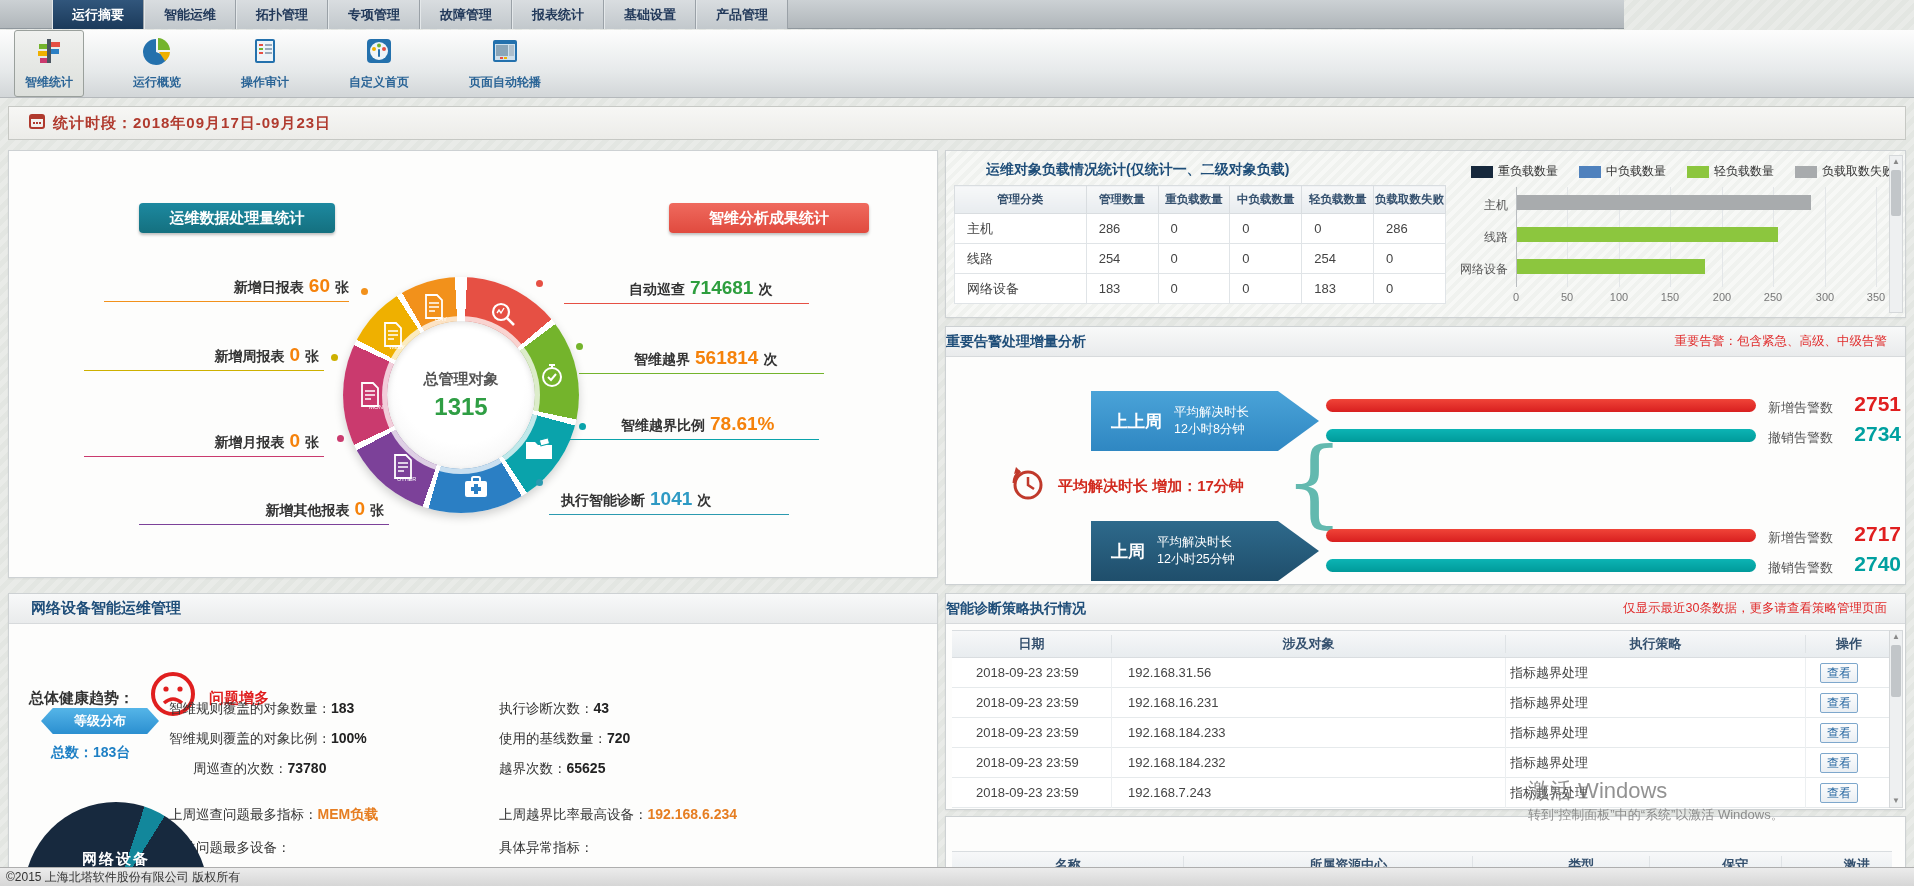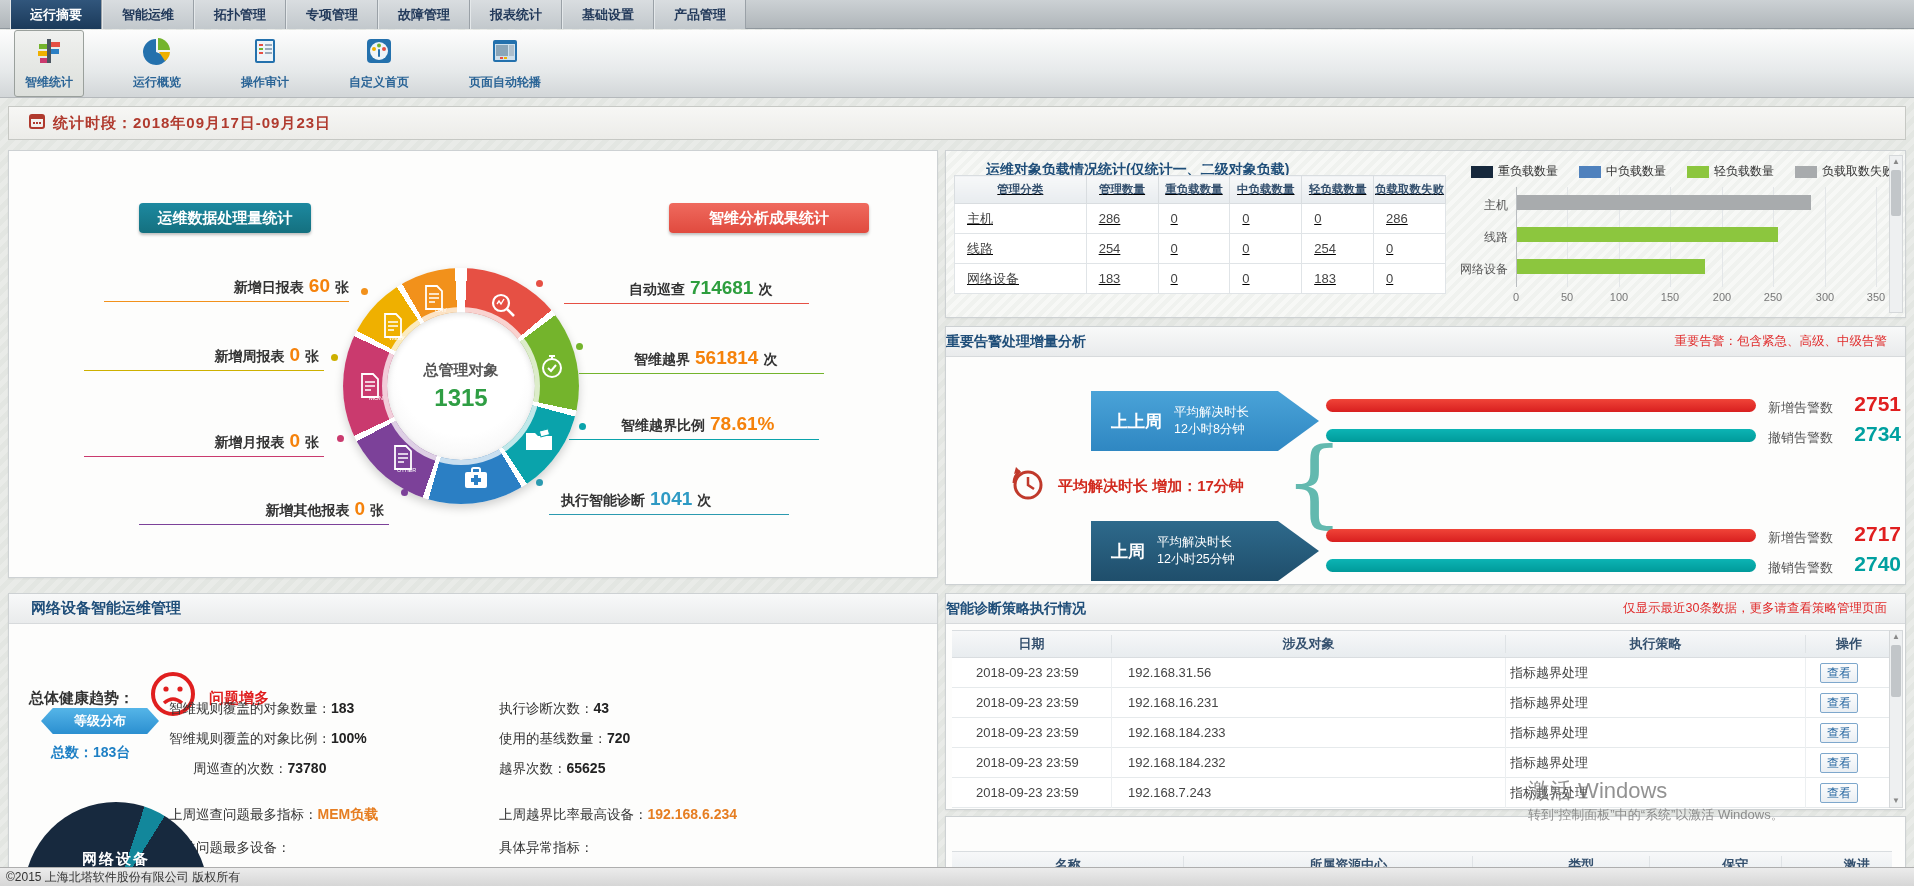--- a/index.html
+++ b/index.html
@@ -1,22 +1,22 @@
 <!DOCTYPE html>
 <html><head>
 <meta charset="utf-8">
 <style>
   * { margin:0; padding:0; box-sizing:border-box; }
   html,body { font-family:"Liberation Sans","DejaVu Sans",sans-serif; }
   .screen { position:relative; width:1914px; height:886px; overflow:hidden;
     background:repeating-linear-gradient(135deg,#e9ebe8 0 5px,#e3e6e2 5px 10px); }
 
   
-  .menubar { position:absolute; left:0; top:0; width:1914px; height:29px;
-    background:linear-gradient(#ccd1d4,#b0b6ba); border-bottom:1px solid #8f979d; display:flex; }
+  .menubar { position:absolute; left:0; top:0; width:1624px; height:29px;
+    background:linear-gradient(#ccd1d4,#b0b6ba); border-bottom:1px solid #8f979d; display:flex;padding-left:42px; }
   .menutabs { display:flex; margin-left:10px; }
   .mtab { height:29px; line-height:29px; padding:0 19px; font-size:13px; font-weight:bold;
     color:#22395a; background:linear-gradient(#d9dde0,#c2c8cc); border-right:1px solid #9aa1a7;
     border-left:1px solid #e4e8ea; cursor:pointer; white-space:nowrap; }
   .mtab.active { background:linear-gradient(#31567c,#1b3a5a); color:#fff; }
   .menunote { position:absolute; right:12px; top:0; height:29px; display:flex; align-items:center;
     gap:6px; font-size:12px; color:#444; }
   .monitor-ic { width:17px; height:12px; border:2px solid #6b7176; border-radius:2px; position:relative; background:#dfe3e5;}
   .monitor-ic:after { content:""; position:absolute; left:3px; bottom:-5px; width:7px; height:3px; background:#6b7176; }
 
@@ -221,24 +221,24 @@
           <rect x="1" y="2" width="14" height="4" fill="#b03a2e"></rect>
           <rect x="4" y="9" width="2" height="2" fill="#b03a2e"></rect>
           <rect x="7" y="9" width="2" height="2" fill="#b03a2e"></rect>
           <rect x="10" y="9" width="2" height="2" fill="#b03a2e"></rect>
         </svg>
     </span>
     <span class="txt">统计时段：2018年09月17日-09月23日</span>
   </div>
 
   <div class="panel" style="left:8px;top:150px;width:930px;height:428px;">
-    <div class="ov-ribbon" style="left:130px;top:52px;width:172px;background:linear-gradient(#1d89a0,#14707f);">运维数据处理量统计</div>
+    <div class="ov-ribbon" style="left:130px;top:52px;width:196px;background:linear-gradient(#1d89a0,#14707f);">运维数据处理量统计</div>
     <div class="ov-ribbon" style="left:660px;top:52px;width:200px;background:linear-gradient(#ef6a5e,#e04a3e);">智维分析成果统计</div>
 
-    <div class="ring" style="left:334px;top:117px;">
+    <div class="ring" style="left:334px;top:126px;">
       <div class="seg-ic" style="left:78px;top:16px;">
         <svg width="26" height="30" viewBox="0 0 26 30">
             <path d="M5 2 h11 l5 5 v18 h-16 z" fill="none" stroke="#fff" stroke-width="1.8"></path>
             <path d="M8 10 h10 M8 14 h10 M8 18 h6" stroke="#fff" stroke-width="1.5"></path>
             <text x="14" y="28" fill="#fff" font-size="6" font-family="sans-serif">DAY</text>
           </svg>
       </div>
       <div class="seg-ic" style="left:146px;top:23px;">
         <svg width="28" height="28" viewBox="0 0 28 28">
             <circle cx="12" cy="12" r="8" fill="none" stroke="#fff" stroke-width="2.2"></circle>
@@ -339,21 +339,21 @@
     <div class="ov-label" style="left:552px;top:337px;">
       <span>执行智能诊断</span><span class="v v-blue">1041</span><span>次</span>
     </div>
     <div class="conn" style="left:540px;top:363px;width:240px;background:#2b9ab0;"></div>
     <div class="conn-dot" style="left:527px;top:328px;background:#2b9ab0;"></div>
   </div>
 
   <div class="panel" style="left:945px;top:150px;width:961px;height:168px;background:repeating-linear-gradient(135deg,#f7f8f6 0 4px,#f0f2ef 4px 8px);">
     <div style="position:absolute;left:40px;top:10px;font-size:14px;font-weight:bold;color:#1f4e79;">运维对象负载情况统计(仅统计一、二级对象负载)</div>
 
-    <table class="ltable" style="left:8px;top:24px;width:492px;text-decoration:underline;">
+    <table class="ltable" style="left:8px;top:34px;width:492px;">
       <tbody>
           <tr>
         <th style="width:132px;">管理分类</th>
         <th style="width:72px;">管理数量</th>
         <th style="width:72px;">重负载数量</th>
         <th style="width:72px;">中负载数量</th>
         <th style="width:72px;">轻负载数量</th>
         <th style="width:72px;">负载取数失败</th>
       </tr>
       <tr>

